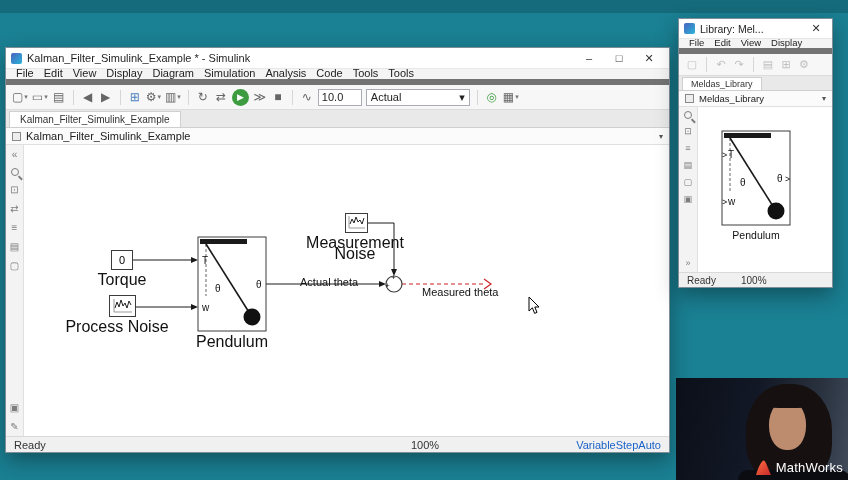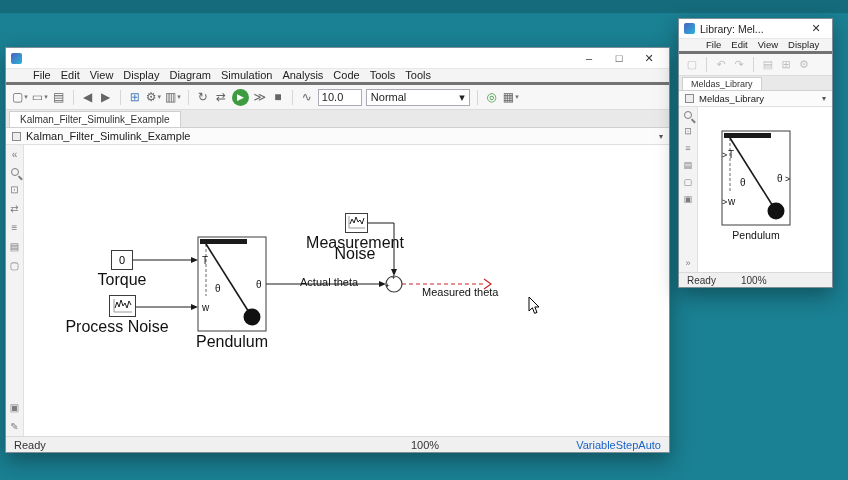--- a/index.html
+++ b/index.html
@@ -12,21 +12,21 @@
   .main-window{left:5px;top:47px;width:665px;height:406px}
   .lib-window{left:678px;top:18px;width:155px;height:270px}
 
   .titlebar{display:flex;align-items:center;height:21px;background:#ffffff;padding:0 5px;gap:5px;border-bottom:1px solid #e8e8e8}
   .titlebar .title{font-size:11px;color:#1f1f1f;white-space:nowrap;overflow:hidden}
   .app-icon{width:11px;height:11px;background:linear-gradient(135deg,#4a63c0,#2ab5d8);border-radius:2px;flex:0 0 auto}
   .win-controls{margin-left:auto;display:flex}
   .win-btn{width:30px;height:19px;text-align:center;line-height:18px;font-size:11px;color:#333}
   .lib-window .win-btn{width:22px}
 
-  .menubar{display:flex;background:#f4f4f4;height:16px;align-items:flex-start;padding:0 22px;font-size:11px;color:#222;border-bottom:3px solid #737373}
+  .menubar{display:flex;background:#f4f4f4;height:16px;align-items:flex-end;padding:0 5px;font-size:11px;color:#222;border-bottom:6px solid #737373}
   .menu-item{padding:0 5px;white-space:nowrap}
   .lib-window .menubar{height:15px;font-size:9.5px}
 
   .toolbar{display:flex;align-items:center;height:25px;background:#f7f7f7;padding:0 6px;gap:4px;border-bottom:1px solid #dcdcdc;font-size:12px;color:#666}
   .tbtn{min-width:14px;height:18px;display:flex;align-items:center;justify-content:center;gap:1px}
   .tbtn .caret{font-size:7px;color:#777}
   .tsep{width:1px;height:15px;background:#d6d6d6;margin:0 3px}
   .tb-input{width:44px;height:17px;border:1px solid #a9adb3;background:#fff;font-size:11px;padding:0 3px;font-family:"Liberation Sans",sans-serif;color:#222}
   .tb-select{width:104px;height:17px;border:1px solid #a9adb3;background:#fff;font-size:11px;display:flex;align-items:center;justify-content:space-between;padding:0 4px;color:#222}
   .play-btn{width:17px;height:17px;border-radius:50%;background:#3d9c40;color:#fff;display:flex;align-items:center;justify-content:center;font-size:9px}
@@ -82,20 +82,21 @@
 </style>
 </head>
 <body>
 
 <div class="screen">
   <div class="top-strip"></div>
 
   <div class="window main-window">
     <div class="titlebar">
       <span class="app-icon"></span>
+      <span class="title">Kalman_Filter_Simulink_Example * - Simulink</span>
       <span class="win-controls">
         <span class="win-btn">–</span>
         <span class="win-btn">□</span>
         <span class="win-btn">✕</span>
       </span>
     </div>
 
     <div class="menubar">
       <span class="menu-item">File</span>
       <span class="menu-item">Edit</span>
@@ -135,21 +136,21 @@
       <span class="tsep"></span>
       <span class="tbtn">↻</span>
       <span class="tbtn">⇄</span>
       <span class="play-btn">▶</span>
       <span class="tbtn">≫</span>
       <span class="tbtn">■</span>
       <span class="tsep"></span>
       <span class="tbtn">∿</span>
       <input class="tb-input" value="10.0" style="">
       <span class="tb-select">
-          <span>Normal</span>
+          <span>Actual</span>
           <span class="caret">▾</span>
         </span>
       <span class="tsep"></span>
       <span class="tbtn green">◎</span>
       <span class="tbtn">
           <span>▦</span>
           <span class="caret">▾</span>
         </span>
     </div>
 
@@ -309,19 +310,37 @@
         <div class="blk-label" style="left:58px;top:122px">Pendulum</div>
       </div>
     </div>
 
     <div class="statusbar">
       <span>Ready</span>
       <span class="status-zoom">100%</span>
     </div>
   </div>
 
+  <div class="webcam">
+    <div class="hair"></div>
+    <div class="face"></div>
+    <div class="fringe"></div>
+    <div class="body-sil"></div>
+    <div class="logo">
+      <svg width="17" height="17" viewBox="0 0 17 17">
+        <defs>
+          <linearGradient id="mwg" x1="0" y1="0" x2="1" y2="1">
+            <stop offset="0" stop-color="#ff7043"></stop>
+            <stop offset="1" stop-color="#c62828"></stop>
+          </linearGradient>
+        </defs>
+        <path d="M1,16 C4,6 7,1.5 9,1.5 C11,2.5 12,7 16,16 Z" fill="url(#mwg)"></path>
+      </svg>
+      <span class="logo-text">MathWorks</span>
+    </div>
+  </div>
 
   <div class="cursor">
     <svg width="12" height="19" viewBox="0 0 12 19">
       <path d="M1,1 L1,15 L4.4,11.8 L6.6,17.4 L9,16.4 L6.8,11 L11,11 Z" fill="#ffffff" stroke="#000" stroke-width="1"></path>
     </svg>
   </div>
 </div>
 
 </body></html>

